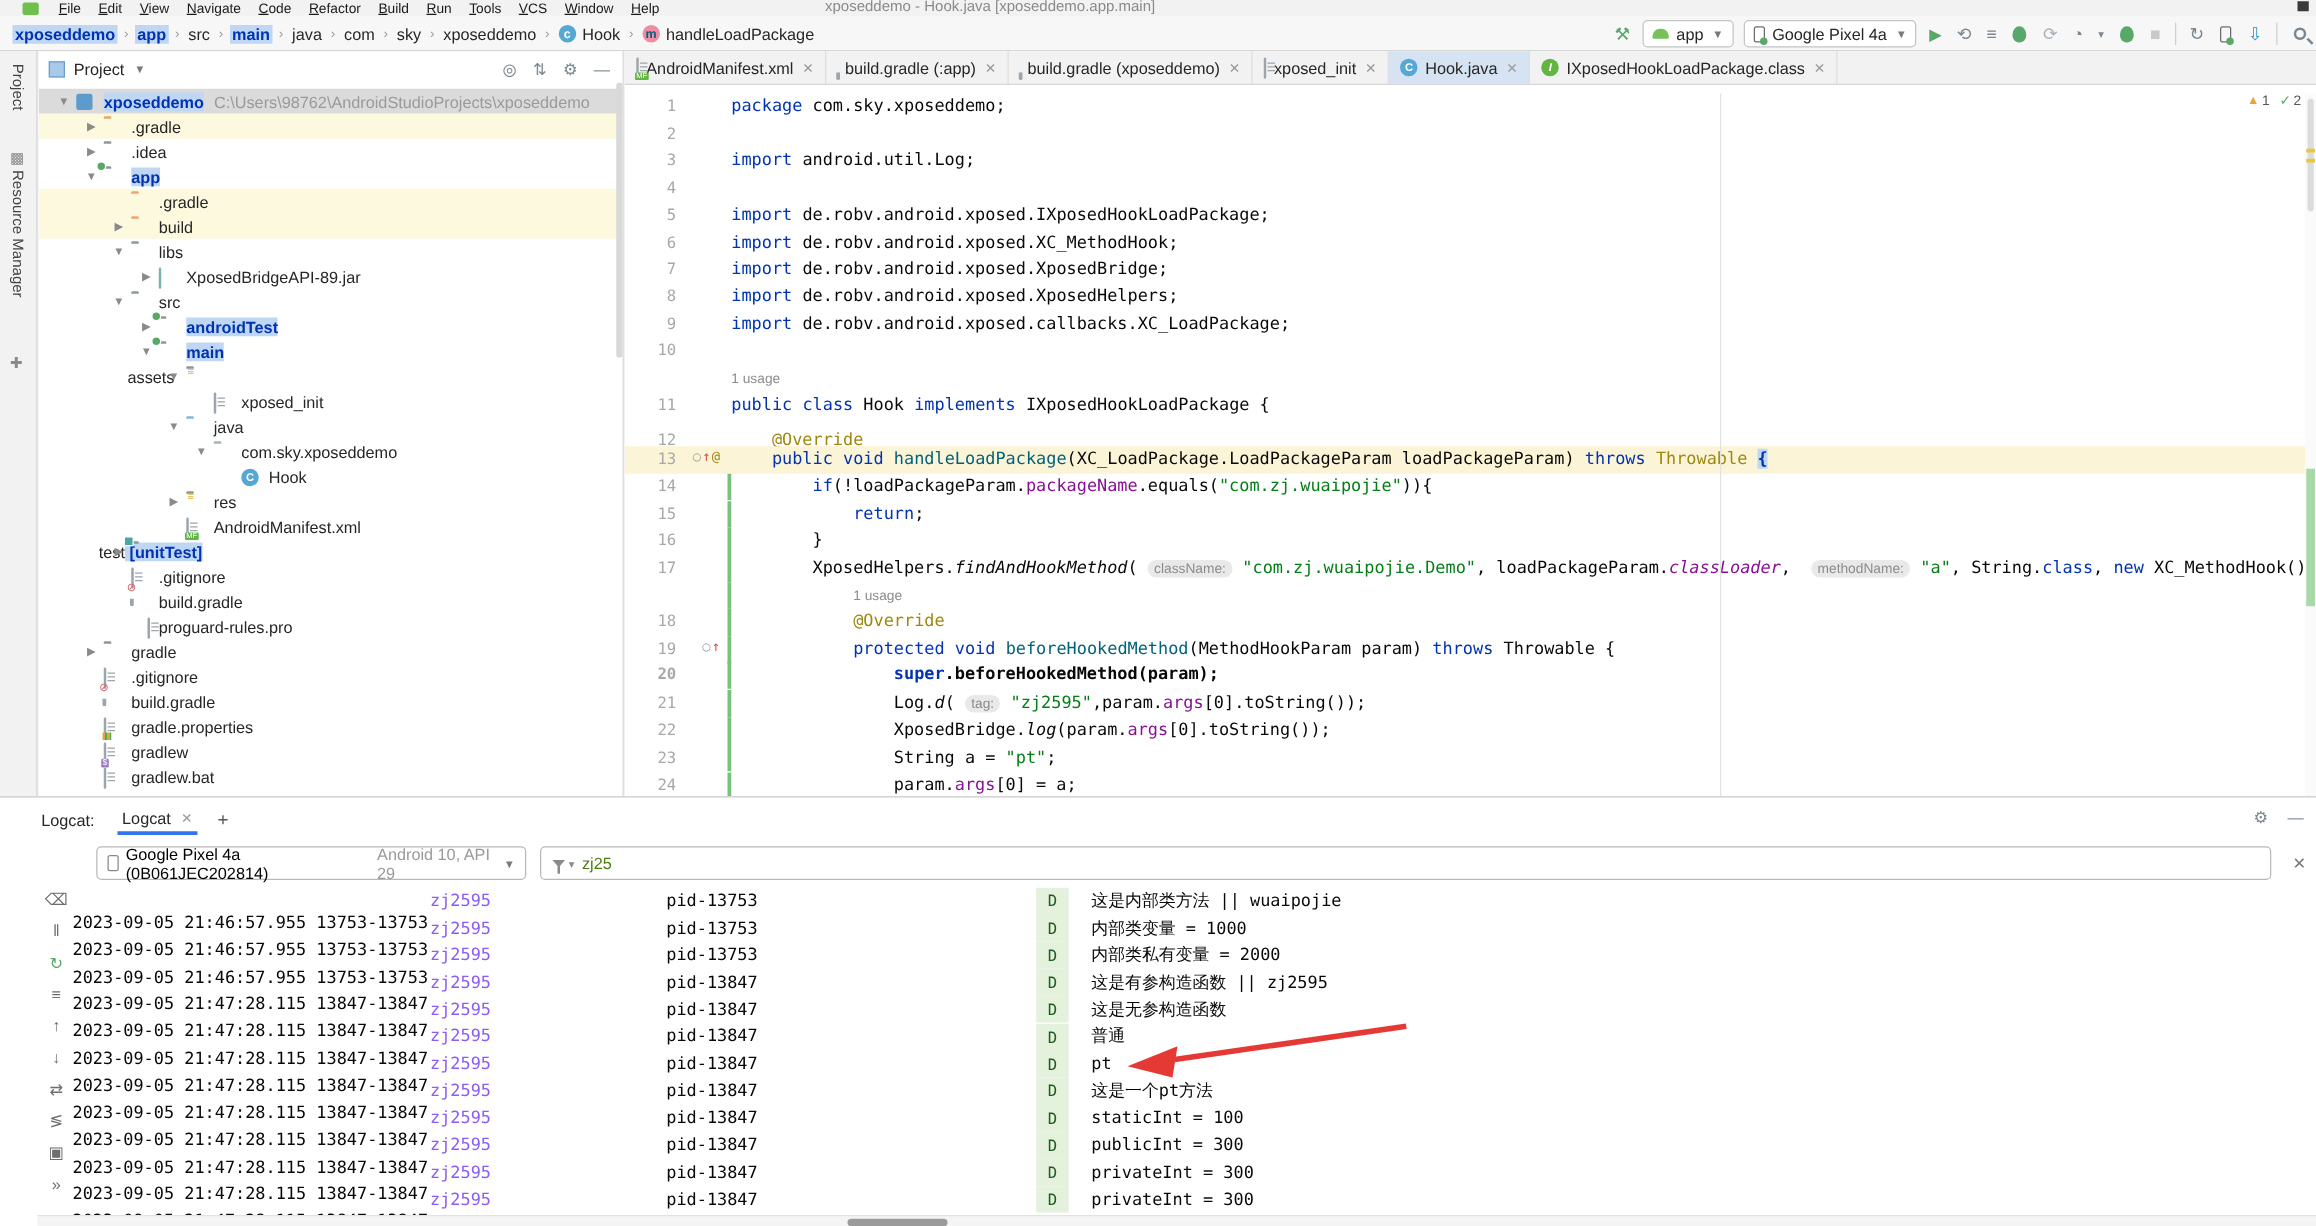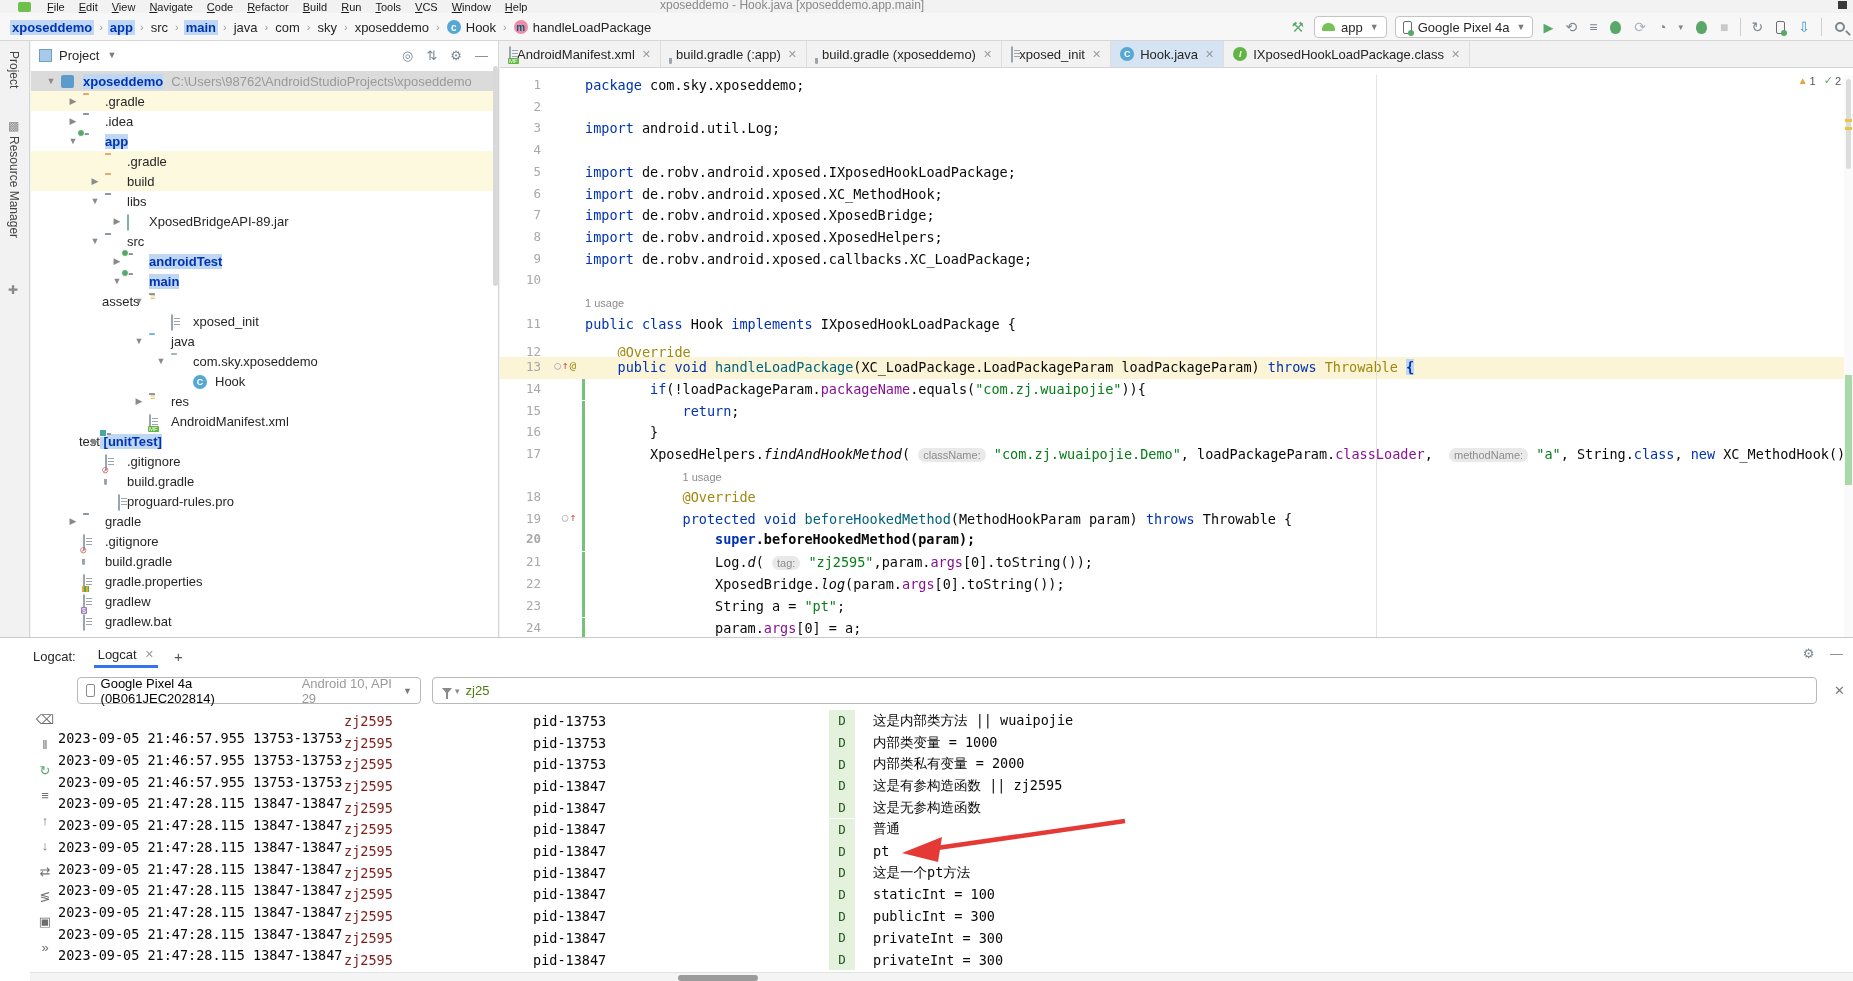--- a/index.html
+++ b/index.html
@@ -112,21 +112,21 @@
           font-family:"DejaVu Sans Mono", monospace; font-size:13.5px; }
   .cline { position:absolute; left:0; width:100%; height:21.7px; display:flex; white-space:pre; }
   .cline.cur { background:#FBF4D7; }
   .gut { width:85px; position:relative; color:#A8A8A8; font-size:12.5px; flex:none; }
   .gut .num { position:absolute; right:44px; top:2px; }
   .gut .gic { position:absolute; right:8px; top:2px; font-size:11px; letter-spacing:1px; }
   .gut .gic .up { color:#D64F4F; } .gut .gic .at { color:#9E880D; }
   .gut.chg:after { content:""; position:absolute; right:0px; top:0; width:3px; height:100%; background:#77C27A; }
   .ctext { padding-top:2px; color:#080808; }
   .k { color:#0033B3; } .s { color:#067D17; } .f { color:#871094; }
-  .fi { color:#871094; } .a { color:#9E880D; } .m { color:#00627A; }
+  .fi { color:#871094; font-style:italic; } .a { color:#9E880D; } .m { color:#00627A; }
   .i { font-style:italic; } .w { color:#9E880D; }
   .u { color:#8C8C8C; font-size:11px; font-family:"Liberation Sans",sans-serif; }
   .h { background:#E9E9E9; color:#8C8C8C; border-radius:7px; padding:1px 5px; font-size:11px;
        font-family:"Liberation Sans",sans-serif; }
   .b { background:#BFD7F2; color:#0033B3; font-weight:bold; }
   #marginline { position:absolute; left:876px; top:34px; width:1px; height:562px; background:#E3E3E3; }
   #ed-sb { position:absolute; right:0; top:34px; width:9px; height:562px; background:#FAFAFA; }
   #ed-sb .thumb { position:absolute; left:2px; top:4px; width:5px; height:90px; background:#DCDCDC; border-radius:3px; }
   #ed-sb .mk { position:absolute; left:1px; width:7px; height:3px; background:#E8C73D; }
   #ed-sb .mkg { position:absolute; left:1px; width:7px; height:110px; background:#A9D9A9; }
@@ -157,21 +157,21 @@
   #lc-clear { position:absolute; right:8px; top:9px; color:#7a7a7a; font-size:13px; }
 
   #lc-icons { position:absolute; left:30px; top:74px; width:30px; }
   #lc-icons div { height:25.3px; text-align:center; font-size:13px; color:#6E6E6E; cursor:default; }
   #lc-icons div.grn { color:#59A869; }
 
   #lc-rows { position:absolute; left:58px; top:72px; width:1795px; height:262px; overflow:hidden;
              font-family:"DejaVu Sans Mono", monospace; font-size:13.5px; }
   .lrow { position:absolute; left:0; width:100%; height:21.7px; display:flex; align-items:center; color:#080808; }
   .lc-time { width:286px; flex:none;margin-top:35px; }
-  .lc-tag  { width:189px; flex:none; color:#7f1d1d; }
+  .lc-tag  { width:189px; flex:none; color:#8b5cf6; }
   .lc-proc { width:296px; flex:none; }
   .lc-lvl  { width:26px; flex:none; align-self:stretch; background:#E4F1DD; color:#1E5B1E;
              display:flex; align-items:center; justify-content:center; font-size:12.5px; }
   .lc-msg  { padding-left:18px; white-space:pre; }
 
   #lc-hscroll { position:absolute; left:30px; top:334px; width:1823px; height:10px; background:#F4F4F4;
                 border-top:1px solid #E2E2E2; }
   #lc-hscroll .thumb { position:absolute; left:648px; top:2px; width:80px; height:6px; background:#9B9B9B; border-radius:3px; }
 
   #arrow-svg { position:absolute; left:880px; top:805px; pointer-events:none; }

